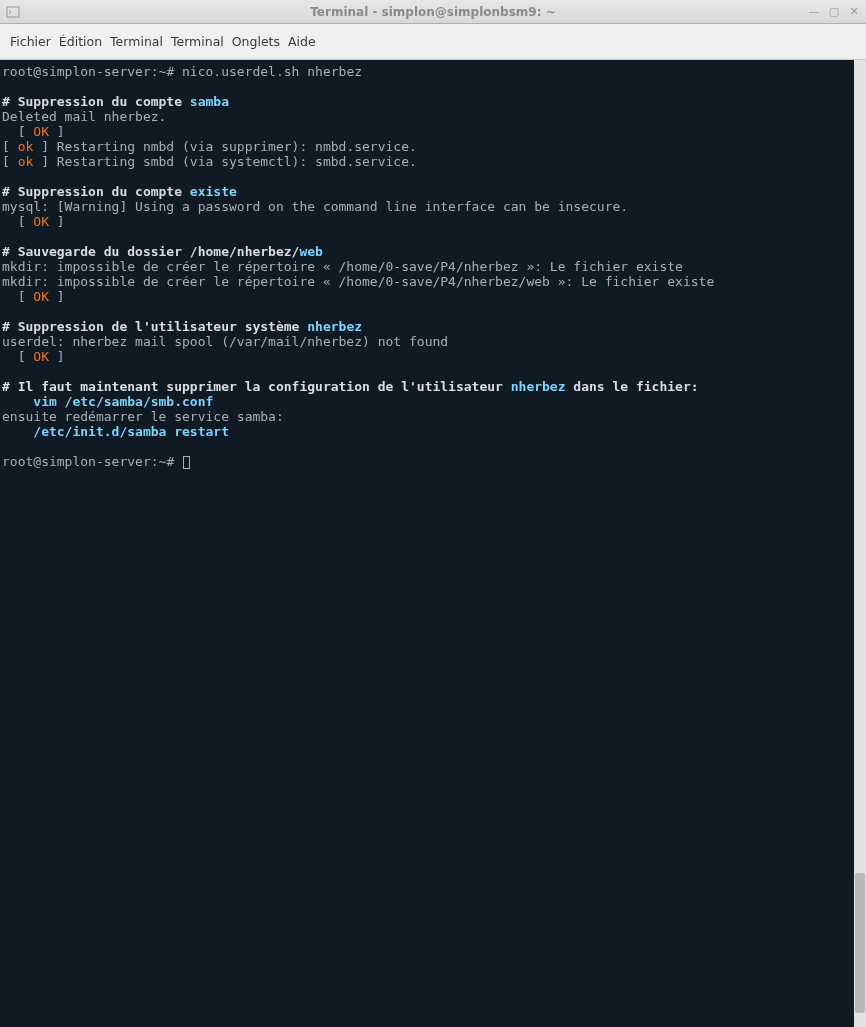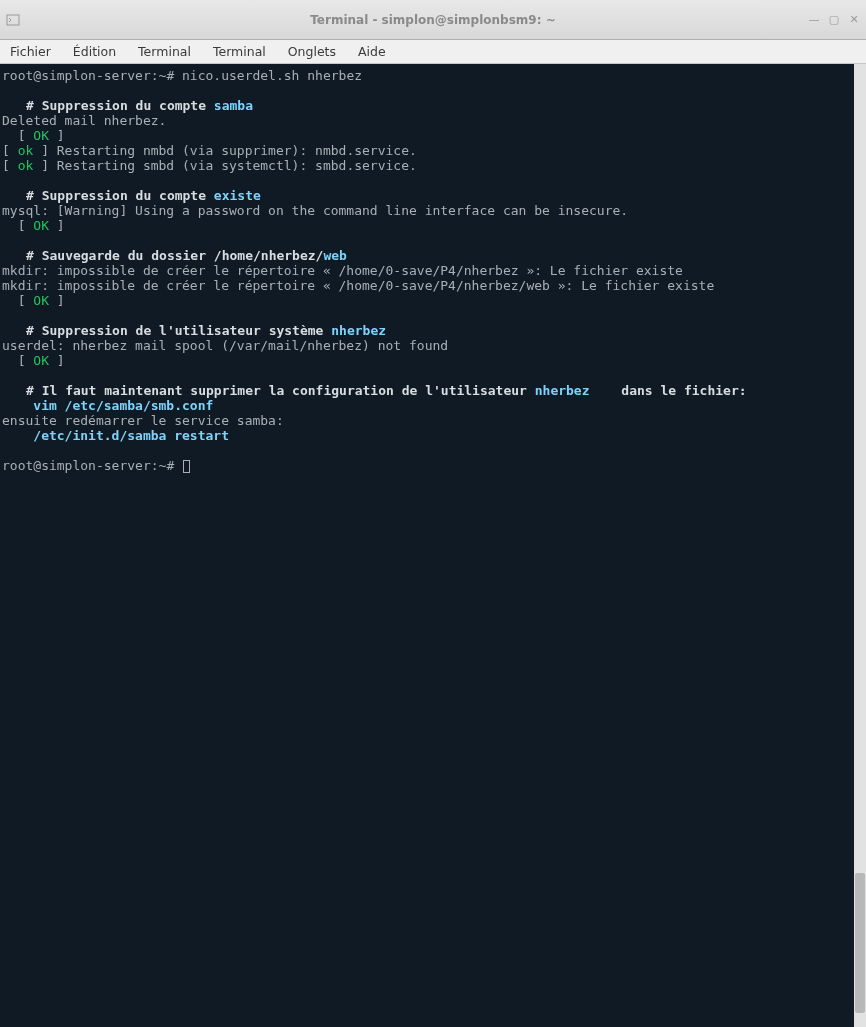--- a/index.html
+++ b/index.html
@@ -6,21 +6,21 @@
   body {
     font-family: "DejaVu Sans", "Liberation Sans", sans-serif;
     background: #cecece;
     width: 866px;
     height: 1027px;
     overflow: hidden;
     display: flex;
     flex-direction: column;
   }
   .titlebar {
-    height: 40px;
+    height: 24px;
     background: linear-gradient(#e8e8e8, #d8d8d8);
     border-bottom: 1px solid #b0b0b0;
     display: flex;
     align-items: center;
     justify-content: center;
     position: relative;
     font-size: 12px;
     color: #8a8a8a;
   }
   .titlebar .title { font-weight: bold; }
@@ -41,29 +41,28 @@
     cursor: pointer;
   }
   .titlebar .app-icon {
     position: absolute;
     left: 6px;
     width: 14px;
     height: 14px;
     color: #888;
   }
   .menubar {
-    height: 24px;
+    height: 36px;
     background: #f0f0f0;
     border-bottom: 1px solid #c8c8c8;
     display: flex;
     align-items: center;
     padding: 0 6px;
     font-size: 12.5px;
     color: #3a3a3a;
-    gap: 14px;
   }
   .menubar .menu-item {
     cursor: pointer;
     padding: 2px 4px;
   }
   .terminal-wrap {
     flex: 1;
     background: #0f1a24;
     position: relative;
     display: flex;
@@ -85,23 +84,23 @@
   }
   .scrollbar .thumb {
     position: absolute;
     bottom: 14px;
     left: 1px;
     width: 10px;
     height: 140px;
     background: #b8b8b8;
     border-radius: 2px;
   }
-  .green { color: #22c55e; }
+  .green { color: #f97316; }
   .yellow { color: #7dd3fc; font-weight: bold; }
-  .boldwhite { font-weight: bold; color: #d8dde1; margin-left: 24px; }
+  .boldwhite { font-weight: bold; color: #d8dde1; }
   .cursor {
     display: inline-block;
     width: 7px;
     height: 13px;
     border: 1px solid #a8b0b6;
     vertical-align: text-bottom;
     margin-left: 1px;
   }
 </style>
 </head>

